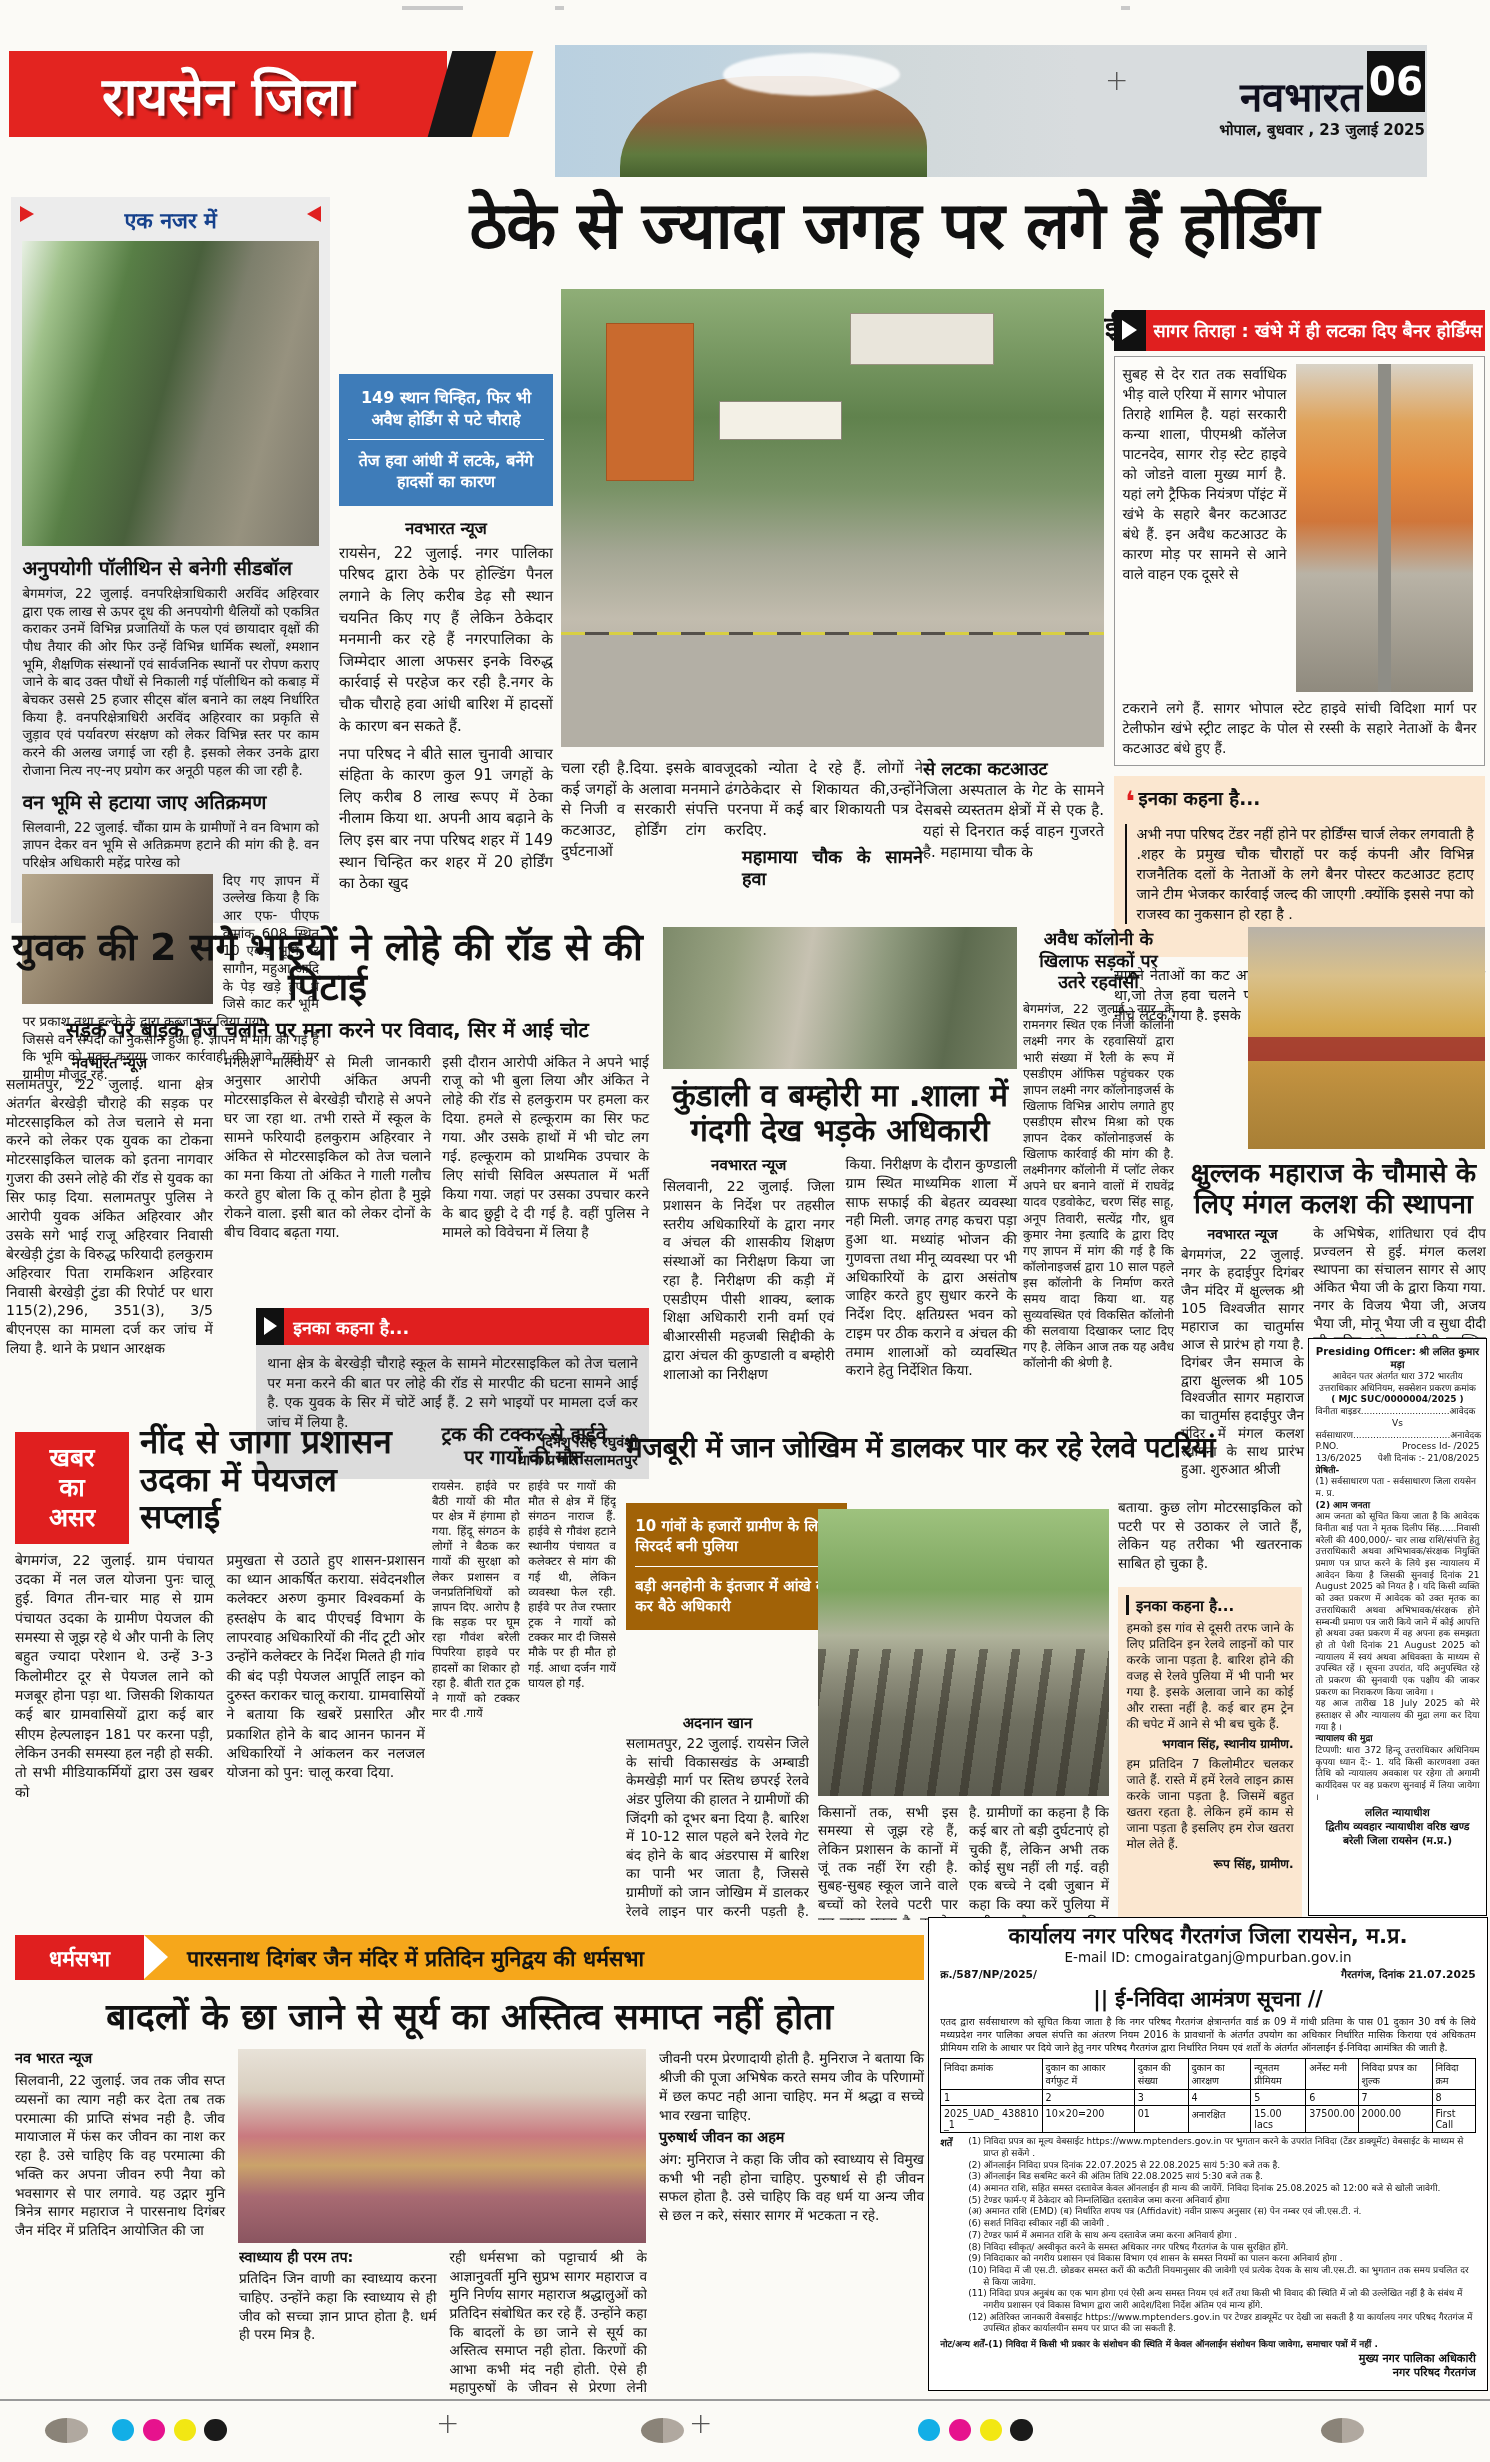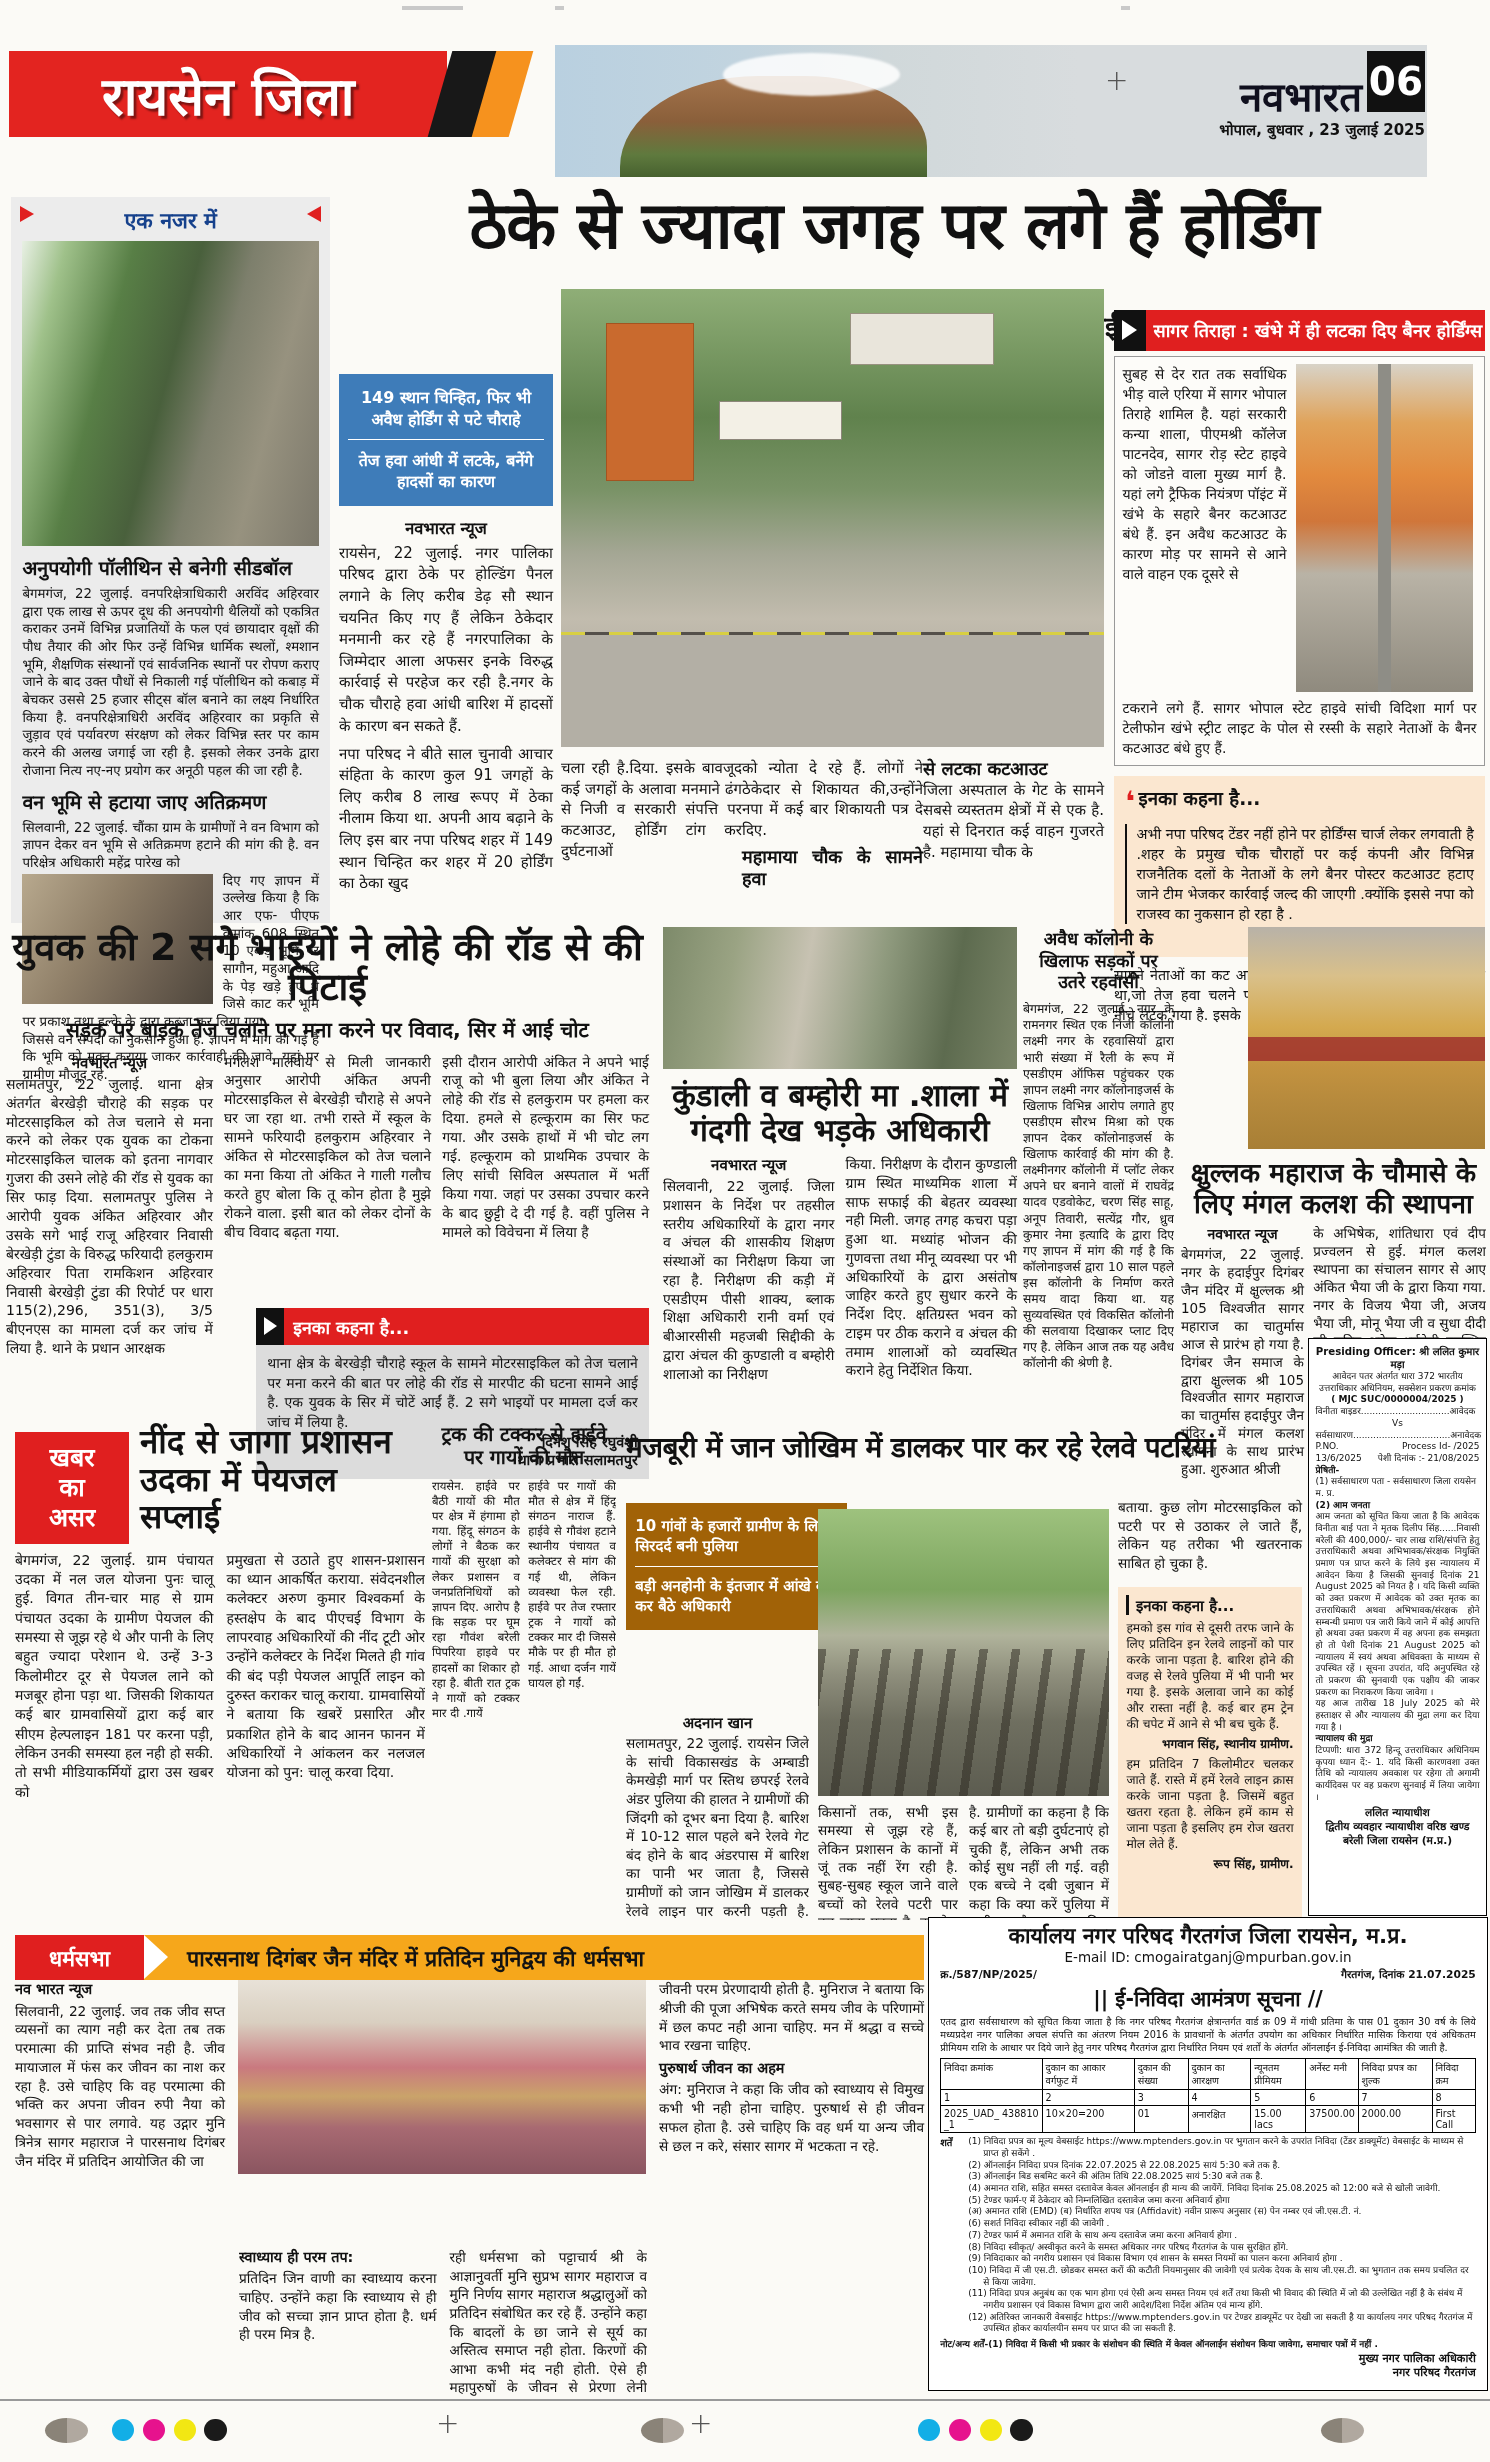--- a/index.html
+++ b/index.html
@@ -449,20 +449,21 @@
       <div class="rwq-t">हम प्रतिदिन 7 किलोमीटर चलकर जाते हैं. रास्ते में हमें रेलवे लाइन क्रास करके जाना पड़ता है. जिसमें बहुत खतरा रहता है. लेकिन हमें काम से जाना पड़ता है इसलिए हम रोज खतरा मोल लेते हैं.</div>
       <div class="rwq-a">रूप सिंह, ग्रामीण.</div>
     </div>
   </section>
 
   <section class="abs" id="dharm" style="position:absolute;">
     <div id="dh-bar">
       <div id="dh-label">धर्मसभा</div>
       <div id="dh-banner">पारसनाथ दिगंबर जैन मंदिर में प्रतिदिन मुनिद्वय की धर्मसभा</div>
     </div>
+    <div id="dh-hl">बादलों के छा जाने से सूर्य का अस्तित्व समाप्त नहीं होता</div>
     <div id="dh-row">
       <div id="dh-c1">
         <div class="dh-byline">नव भारत न्यूज</div>
         <span>सिलवानी, 22 जुलाई. जव तक जीव सप्त व्यसनों का त्याग नही कर देता तब तक परमात्मा की प्राप्ति संभव नही है. जीव मायाजाल में फंस कर जीवन का नाश कर रहा है. उसे चाहिए कि वह परमात्मा की भक्ति कर अपना जीवन रुपी नैया को भवसागर से पार लगावे. यह उद्गार मुनि त्रिनेत्र सागर महाराज ने पारसनाथ दिगंबर जैन मंदिर में प्रतिदिन आयोजित की जा</span>
       </div>
       <div id="dh-photo"></div>
       <div id="dh-cr">
         <span>जीवनी परम प्रेरणादायी होती है. मुनिराज ने बताया कि श्रीजी की पूजा अभिषेक करते समय जीव के परिणामों में छल कपट नही आना चाहिए. मन में श्रद्धा व सच्चे भाव रखना चाहिए.</span>
         <div class="dh-subhead">पुरुषार्थ जीवन का अहम</div>
         <span>अंग: मुनिराज ने कहा कि जीव को स्वाध्याय से विमुख कभी भी नही होना चाहिए. पुरुषार्थ से ही जीवन सफल होता है. उसे चाहिए कि वह धर्म या अन्य जीव से छल न करे, संसार सागर में भटकता न रहे.</span>

